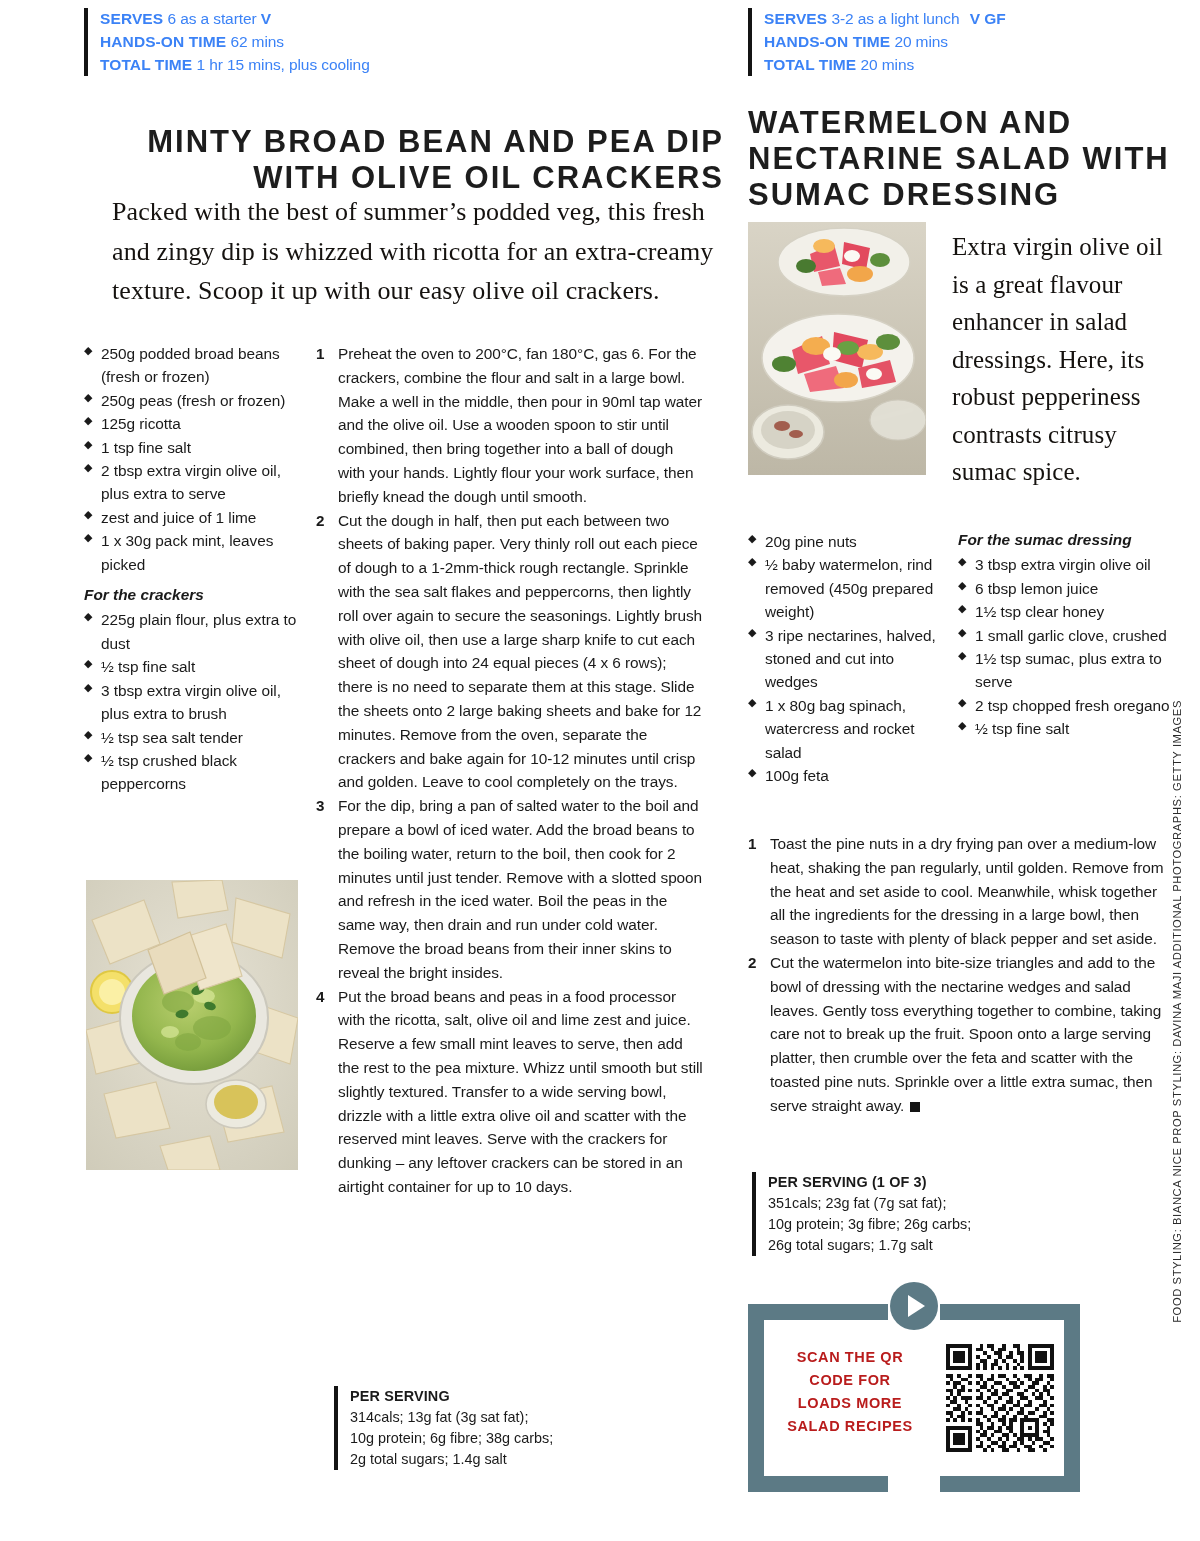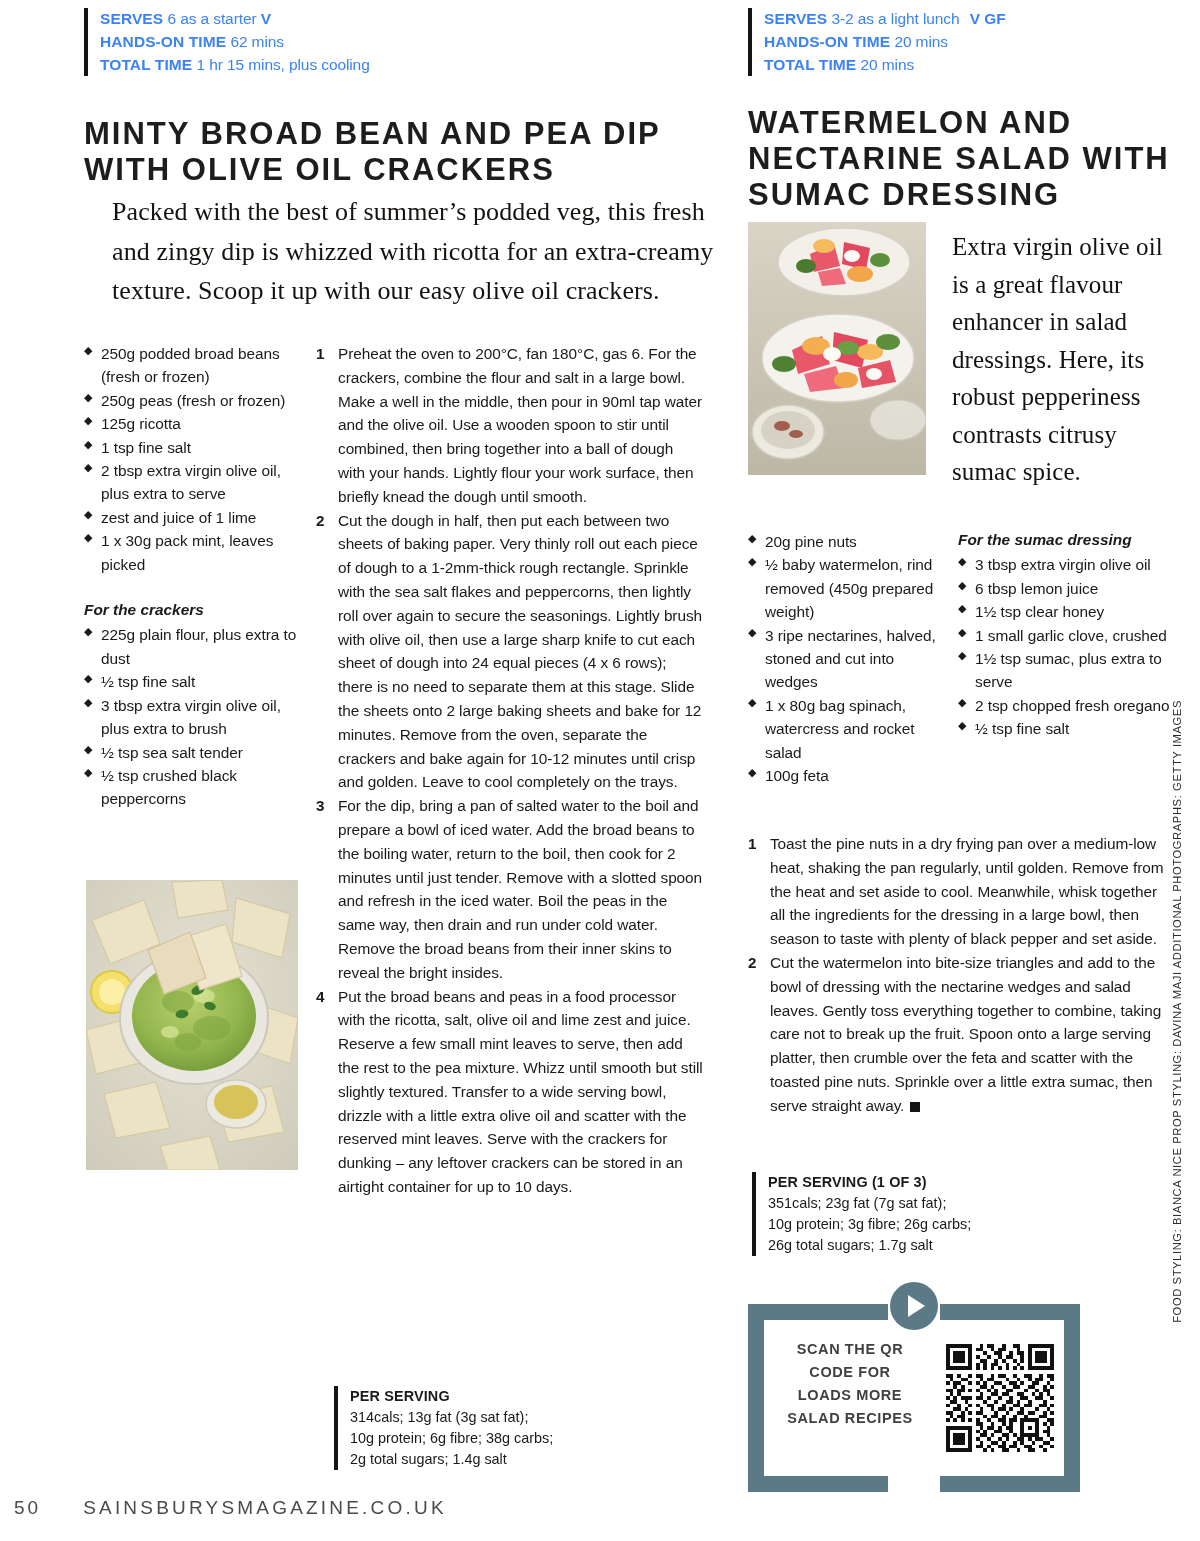--- a/index.html
+++ b/index.html
@@ -103,21 +103,21 @@
     letter-spacing: 0.15px;
     font-size: 14.4px;
   }
 
   
   #page { position: absolute; inset: 0; }
 
   .meta-left  { position: absolute; left: 84px;  top: 8px; }
   .meta-right { position: absolute; left: 748px; top: 8px; }
 
-  .title-left  { position: absolute; left: 84px;  top: 116px; width: 640px; }
+  .title-left  { position: absolute; left: 84px;  top: 124px; width: 640px; text-align: right; }
   .title-right { position: absolute; left: 748px; top: 105px; width: 440px; }
 
   .stand-left  { position: absolute; left: 84px; top: 192px; width: 610px; margin-left: 28px; }
 
   .left-body { position: absolute; left: 84px; top: 342px; width: 620px; }
   .left-ing  { position: absolute; left: 0;  top: 0; width: 220px; }
   .left-steps{ position: absolute; left: 232px; top: 0; width: 388px; }
 
   
   .photo {
@@ -204,28 +204,28 @@
   .qr-play .tri {
     width: 0; height: 0;
     border-left: 17px solid #ffffff;
     border-top: 11px solid transparent;
     border-bottom: 11px solid transparent;
     margin-left: 5px;
   }
   .qr-text {
     position: absolute;
     left: 22px;
-    top: 56px;
+    top: 64px;
     width: 160px;
     text-align: center;
     font-weight: 700;
     font-size: 14.5px;
     line-height: 1.58;
     letter-spacing: 0.6px;
-    color: #404040;
+    color: #b91c1c;
   }
   .qr-code {
     position: absolute;
     right: 26px;
     top: 62px;
     width: 108px;
     height: 108px;
   }
 
   
@@ -316,21 +316,21 @@
       <ul class="ing-list">
         <li><span class="dia">◆</span><span>250g podded broad beans (fresh or frozen)</span></li>
         <li><span class="dia">◆</span><span>250g peas (fresh or frozen)</span></li>
         <li><span class="dia">◆</span><span>125g ricotta</span></li>
         <li><span class="dia">◆</span><span>1 tsp fine salt</span></li>
         <li><span class="dia">◆</span><span>2 tbsp extra virgin olive oil, plus extra to serve</span></li>
         <li><span class="dia">◆</span><span>zest and juice of 1 lime</span></li>
         <li><span class="dia">◆</span><span>1 x 30g pack mint, leaves picked</span></li>
       </ul>
 
-      <div class="sub-head" style="margin-top:22px">For the crackers</div>
+      <div class="sub-head" style="margin-top:7px">For the crackers</div>
 
       <ul class="ing-list">
         <li><span class="dia">◆</span><span>225g plain flour, plus extra to dust</span></li>
         <li><span class="dia">◆</span><span>½ tsp fine salt</span></li>
         <li><span class="dia">◆</span><span>3 tbsp extra virgin olive oil, plus extra to brush</span></li>
         <li><span class="dia">◆</span><span>½ tsp sea salt tender</span></li>
         <li><span class="dia">◆</span><span>½ tsp crushed black peppercorns</span></li>
       </ul>
     </div>
 
@@ -746,18 +746,14 @@
             <rect x="19" y="28" width="1" height="1"></rect>
             <rect x="22" y="28" width="2" height="1"></rect>
             <rect x="26" y="28" width="1" height="1"></rect>
         </g>
       </svg>
     </div>
   </div>
 
   <div class="credit">FOOD STYLING: BIANCA NICE PROP STYLING: DAVINA MAJI ADDITIONAL PHOTOGRAPHS: GETTY IMAGES</div>
 
-  <div class="footer">
-    <span class="folio">50</span>
-    <span class="site">SAINSBURYSMAGAZINE.CO.UK</span>
-  </div>
 
 </div>
 
 </body></html>

